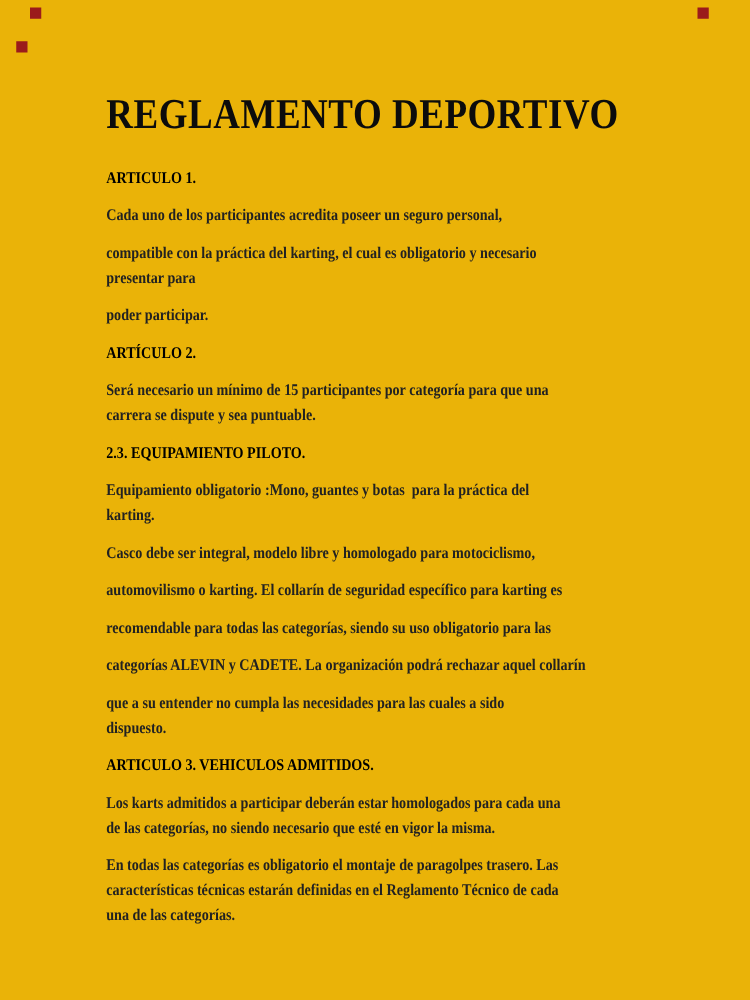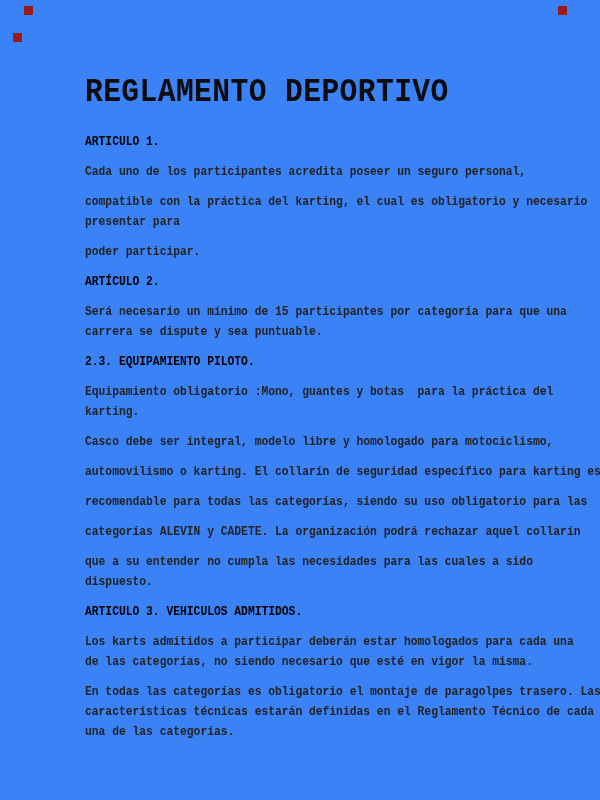--- a/index.html
+++ b/index.html
@@ -4,23 +4,23 @@
 <style>
   html, body {
     margin: 0;
     padding: 0;
     background: #ffffff;
   }
   .page {
     position: relative;
     width: 600px;
     height: 800px;
-    background: #3b82f6;
+    background: #eab308;
     overflow: hidden;
-    font-family: Liberation Mono, monospace;
+    font-family: Liberation Serif, serif;
   }
   .doc-text {
     position: absolute;
     left: 85px;
     top: 72px;
     width: 500px;
     transform: scaleX(0.87);
     transform-origin: 0 0;
   }
   .doc-title {

